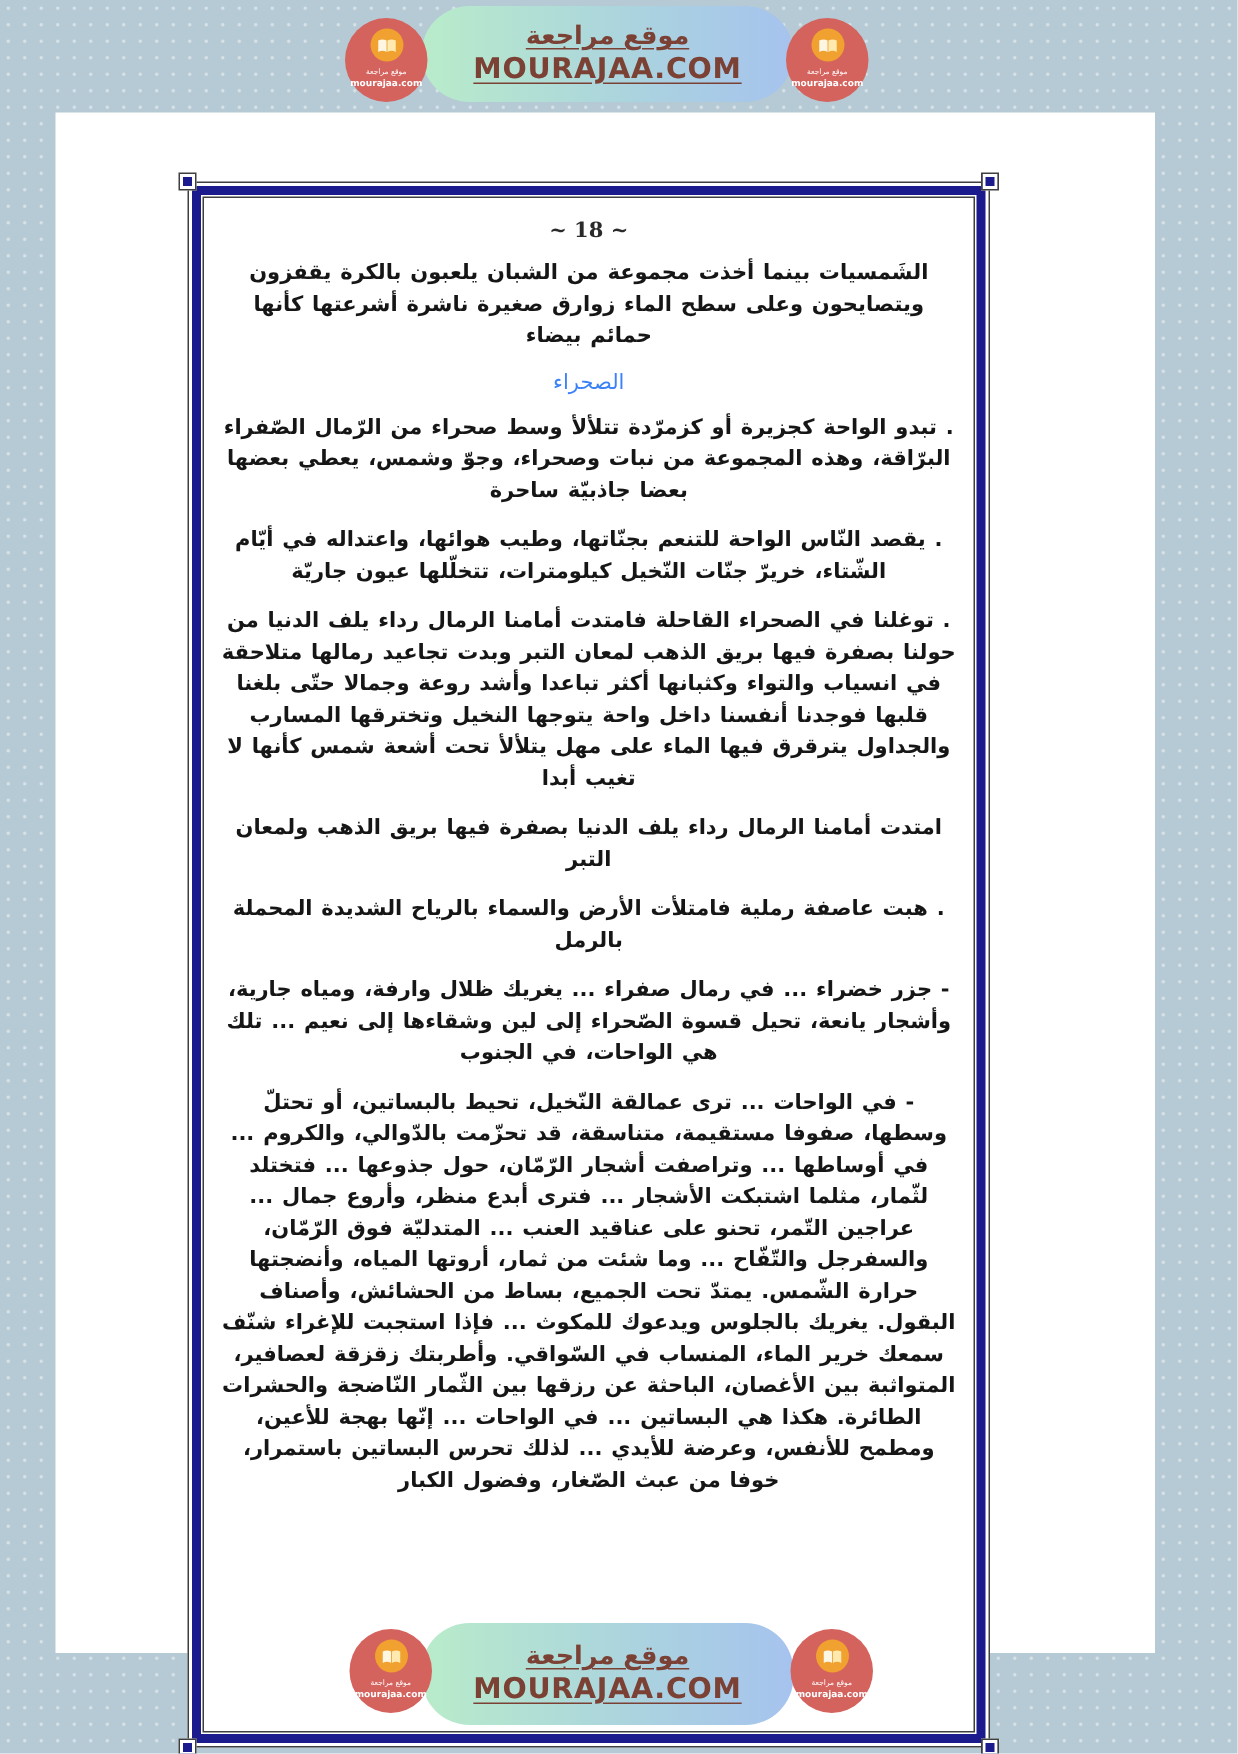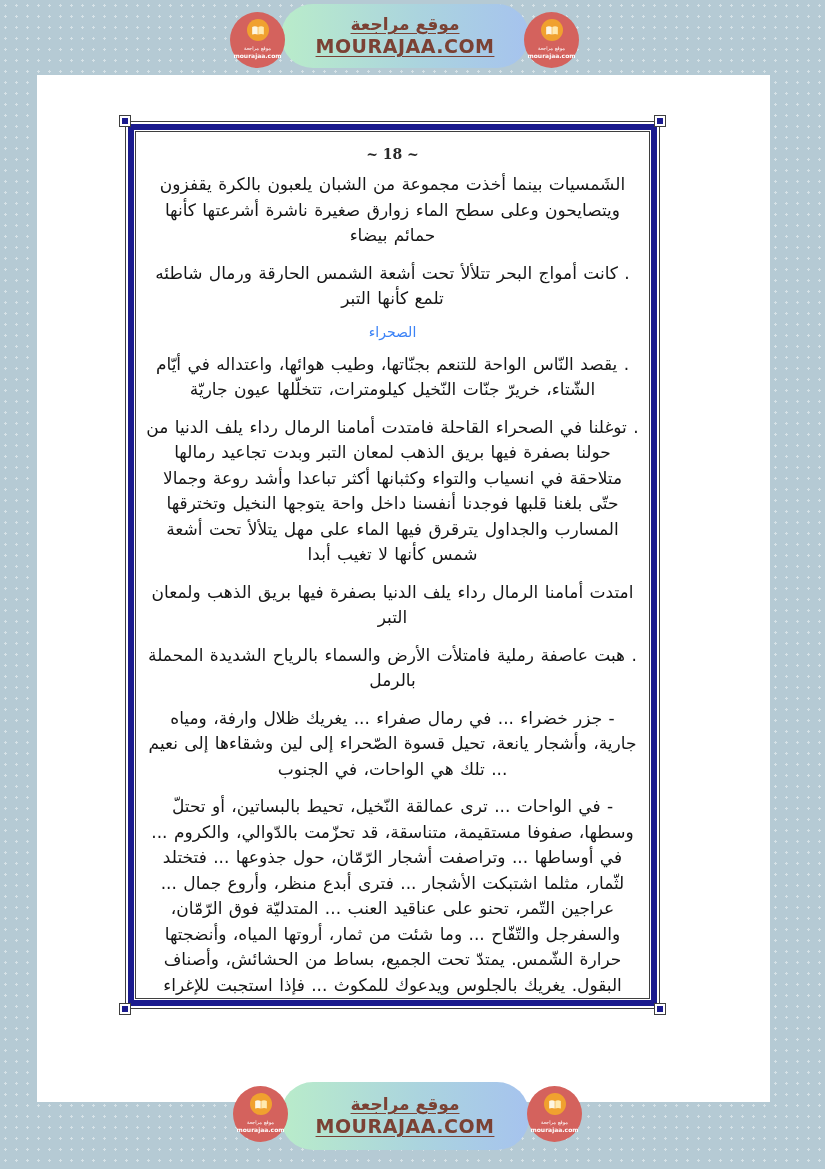--- a/index.html
+++ b/index.html
@@ -48,42 +48,42 @@
   .badge.ftr-r { left:527px; top:1086px; }
   .badge-orb {
     width:22px; height:22px; border-radius:50%;
     background:#f0a12f; display:flex; align-items:center; justify-content:center;
   }
   .badge-orb svg { width:14px; height:11px; display:block; }
   .badge-cap-ar { font-size:5px; color:#ffffff; direction:rtl; margin-top:4px; line-height:1.3; }
   .badge-cap-en { font-size:6px; color:#ffffff; font-weight:bold; line-height:1.2; }
   
   .frame {
-    position:absolute; left:125px; top:121px; width:535px; height:888px;
+    position:absolute; left:125px; top:121px; width:535px; height:1044px;
     border:1px solid #3f3f3f; padding:2px; background:#ffffff; z-index:1;
   }
   .frame-mid { border:6px solid #1b1b8e; width:100%; height:100%; padding:1px; }
   .frame-inner { border:1px solid #3f3f3f; width:100%; height:100%; padding:12px 10px 6px 10px; overflow:hidden; }
   .corner {
     position:absolute; width:12px; height:12px; background:#ffffff;
     border:1px solid #3f3f3f;
     box-shadow: inset 0 0 0 2px #ffffff, inset 0 0 0 5px #1b1b8e;
   }
   .corner.tl { left:-7px; top:-7px; }
   .corner.tr { right:-7px; top:-7px; }
   .corner.bl { left:-7px; bottom:-7px; }
   .corner.br { right:-7px; bottom:-7px; }
   
   .content { direction:rtl; text-align:center; color:#161616; }
   .pageno {
     direction:ltr; text-align:center; font-size:14px; font-weight:bold;
     color:#2a2a2a; margin:2px 0 10px 0; font-family:"DejaVu Serif", serif;
   }
   .para {
-    font-size:17px; font-weight:normal; line-height:1.5;
+    font-size:14px; font-weight:bold; line-height:1.5;
     margin-bottom:12px; word-spacing:1px;
   }
   .hred {
     font-size:14px; font-weight:normal; color:#3b82f6; margin:4px 0 12px 0;text-align:center;
   }
 </style>
 </head>
 <body>
 
 <div class="doc-page"></div>
@@ -117,22 +117,22 @@
 
 <div class="frame">
   <span class="corner tl"></span>
   <span class="corner tr"></span>
   <span class="corner bl"></span>
   <span class="corner br"></span>
   <div class="frame-mid">
     <div class="frame-inner content">
       <div class="pageno">~ 18 ~</div>
       <p class="para">الشَمسيات بينما أخذت مجموعة من الشبان يلعبون بالكرة يقفزون ويتصايحون وعلى سطح الماء زوارق صغيرة ناشرة أشرعتها كأنها حمائم بيضاء</p>
-      <p class="para">. كانت أمواج البحر تتلألأ تحت أشعة الشمس الحارقة ورمال شاطئه تلمع كأنها التبر</p>
       <h2 class="hred">الصحراء</h2>
+      <p class="para">. تبدو الواحة كجزيرة أو كزمرّدة تتلألأ وسط صحراء من الرّمال الصّفراء البرّاقة، وهذه المجموعة من نبات وصحراء، وجوّ وشمس، يعطي بعضها بعضا جاذبيّة ساحرة</p>
       <p class="para">. يقصد النّاس الواحة للتنعم بجنّاتها، وطيب هوائها، واعتداله في أيّام الشّتاء، خريرّ جنّات النّخيل كيلومترات، تتخلّلها عيون جاريّة</p>
       <p class="para">. توغلنا في الصحراء القاحلة فامتدت أمامنا الرمال رداء يلف الدنيا من حولنا بصفرة فيها بريق الذهب لمعان التبر وبدت تجاعيد رمالها متلاحقة في انسياب والتواء وكثبانها أكثر تباعدا وأشد روعة وجمالا حتّى بلغنا قلبها فوجدنا أنفسنا داخل واحة يتوجها النخيل وتخترقها المسارب والجداول يترقرق فيها الماء على مهل يتلألأ تحت أشعة شمس كأنها لا تغيب أبدا</p>
       <p class="para">امتدت أمامنا الرمال رداء يلف الدنيا بصفرة فيها بريق الذهب ولمعان التبر</p>
       <p class="para">. هبت عاصفة رملية فامتلأت الأرض والسماء بالرياح الشديدة المحملة بالرمل</p>
       <p class="para">- جزر خضراء ... في رمال صفراء ... يغريك ظلال وارفة، ومياه جارية، وأشجار يانعة، تحيل قسوة الصّحراء إلى لين وشقاءها إلى نعيم ... تلك هي الواحات، في الجنوب</p>
       <p class="para">- في الواحات ... ترى عمالقة النّخيل، تحيط بالبساتين، أو تحتلّ وسطها، صفوفا مستقيمة، متناسقة، قد تحزّمت بالدّوالي، والكروم ... في أوساطها ... وتراصفت أشجار الرّمّان، حول جذوعها ... فتختلد لثّمار، مثلما اشتبكت الأشجار ... فترى أبدع منظر، وأروع جمال ... عراجين التّمر، تحنو على عناقيد العنب ... المتدليّة فوق الرّمّان، والسفرجل والتّفّاح ... وما شئت من ثمار، أروتها المياه، وأنضجتها حرارة الشّمس. يمتدّ تحت الجميع، بساط من الحشائش، وأصناف البقول. يغريك بالجلوس ويدعوك للمكوث ... فإذا استجبت للإغراء شنّف سمعك خرير الماء، المنساب في السّواقي. وأطربتك زقزقة لعصافير، المتواثبة بين الأغصان، الباحثة عن رزقها بين الثّمار النّاضجة والحشرات الطائرة. هكذا هي البساتين ... في الواحات ... إنّها بهجة للأعين، ومطمح للأنفس، وعرضة للأيدي ... لذلك تحرس البساتين باستمرار، خوفا من عبث الصّغار، وفضول الكبار</p>
 
     </div>
   </div>
 </div>

